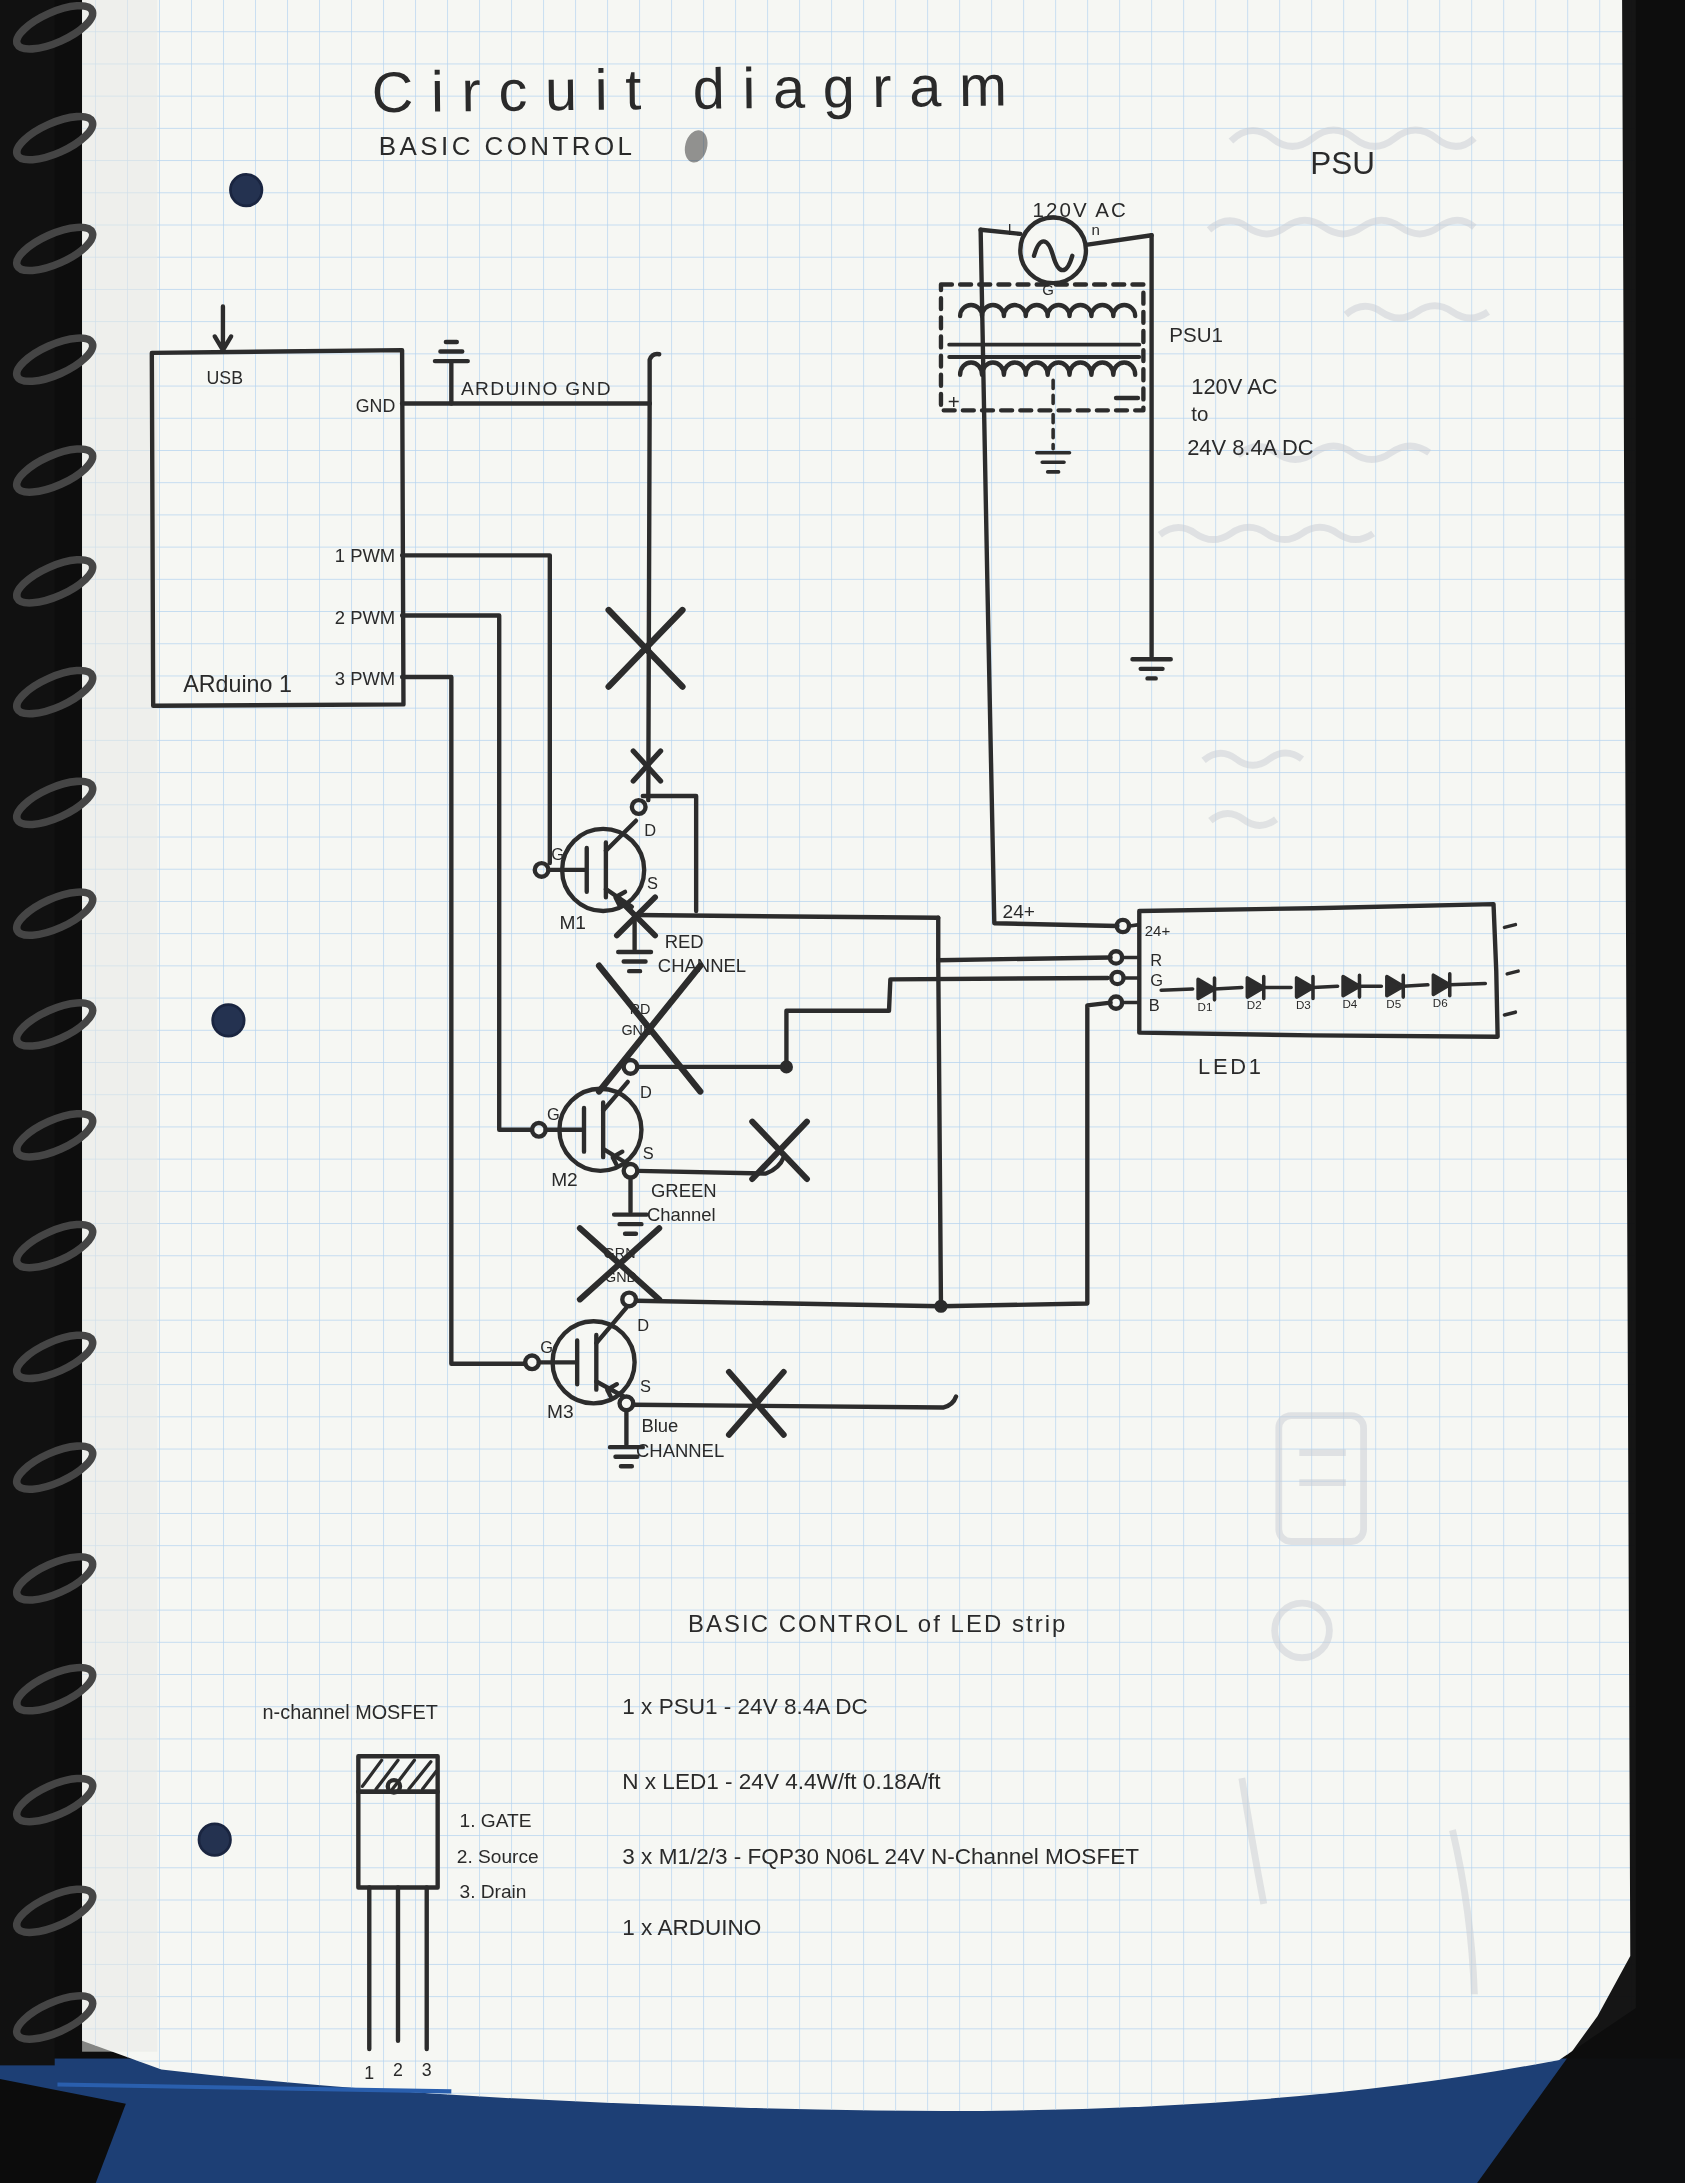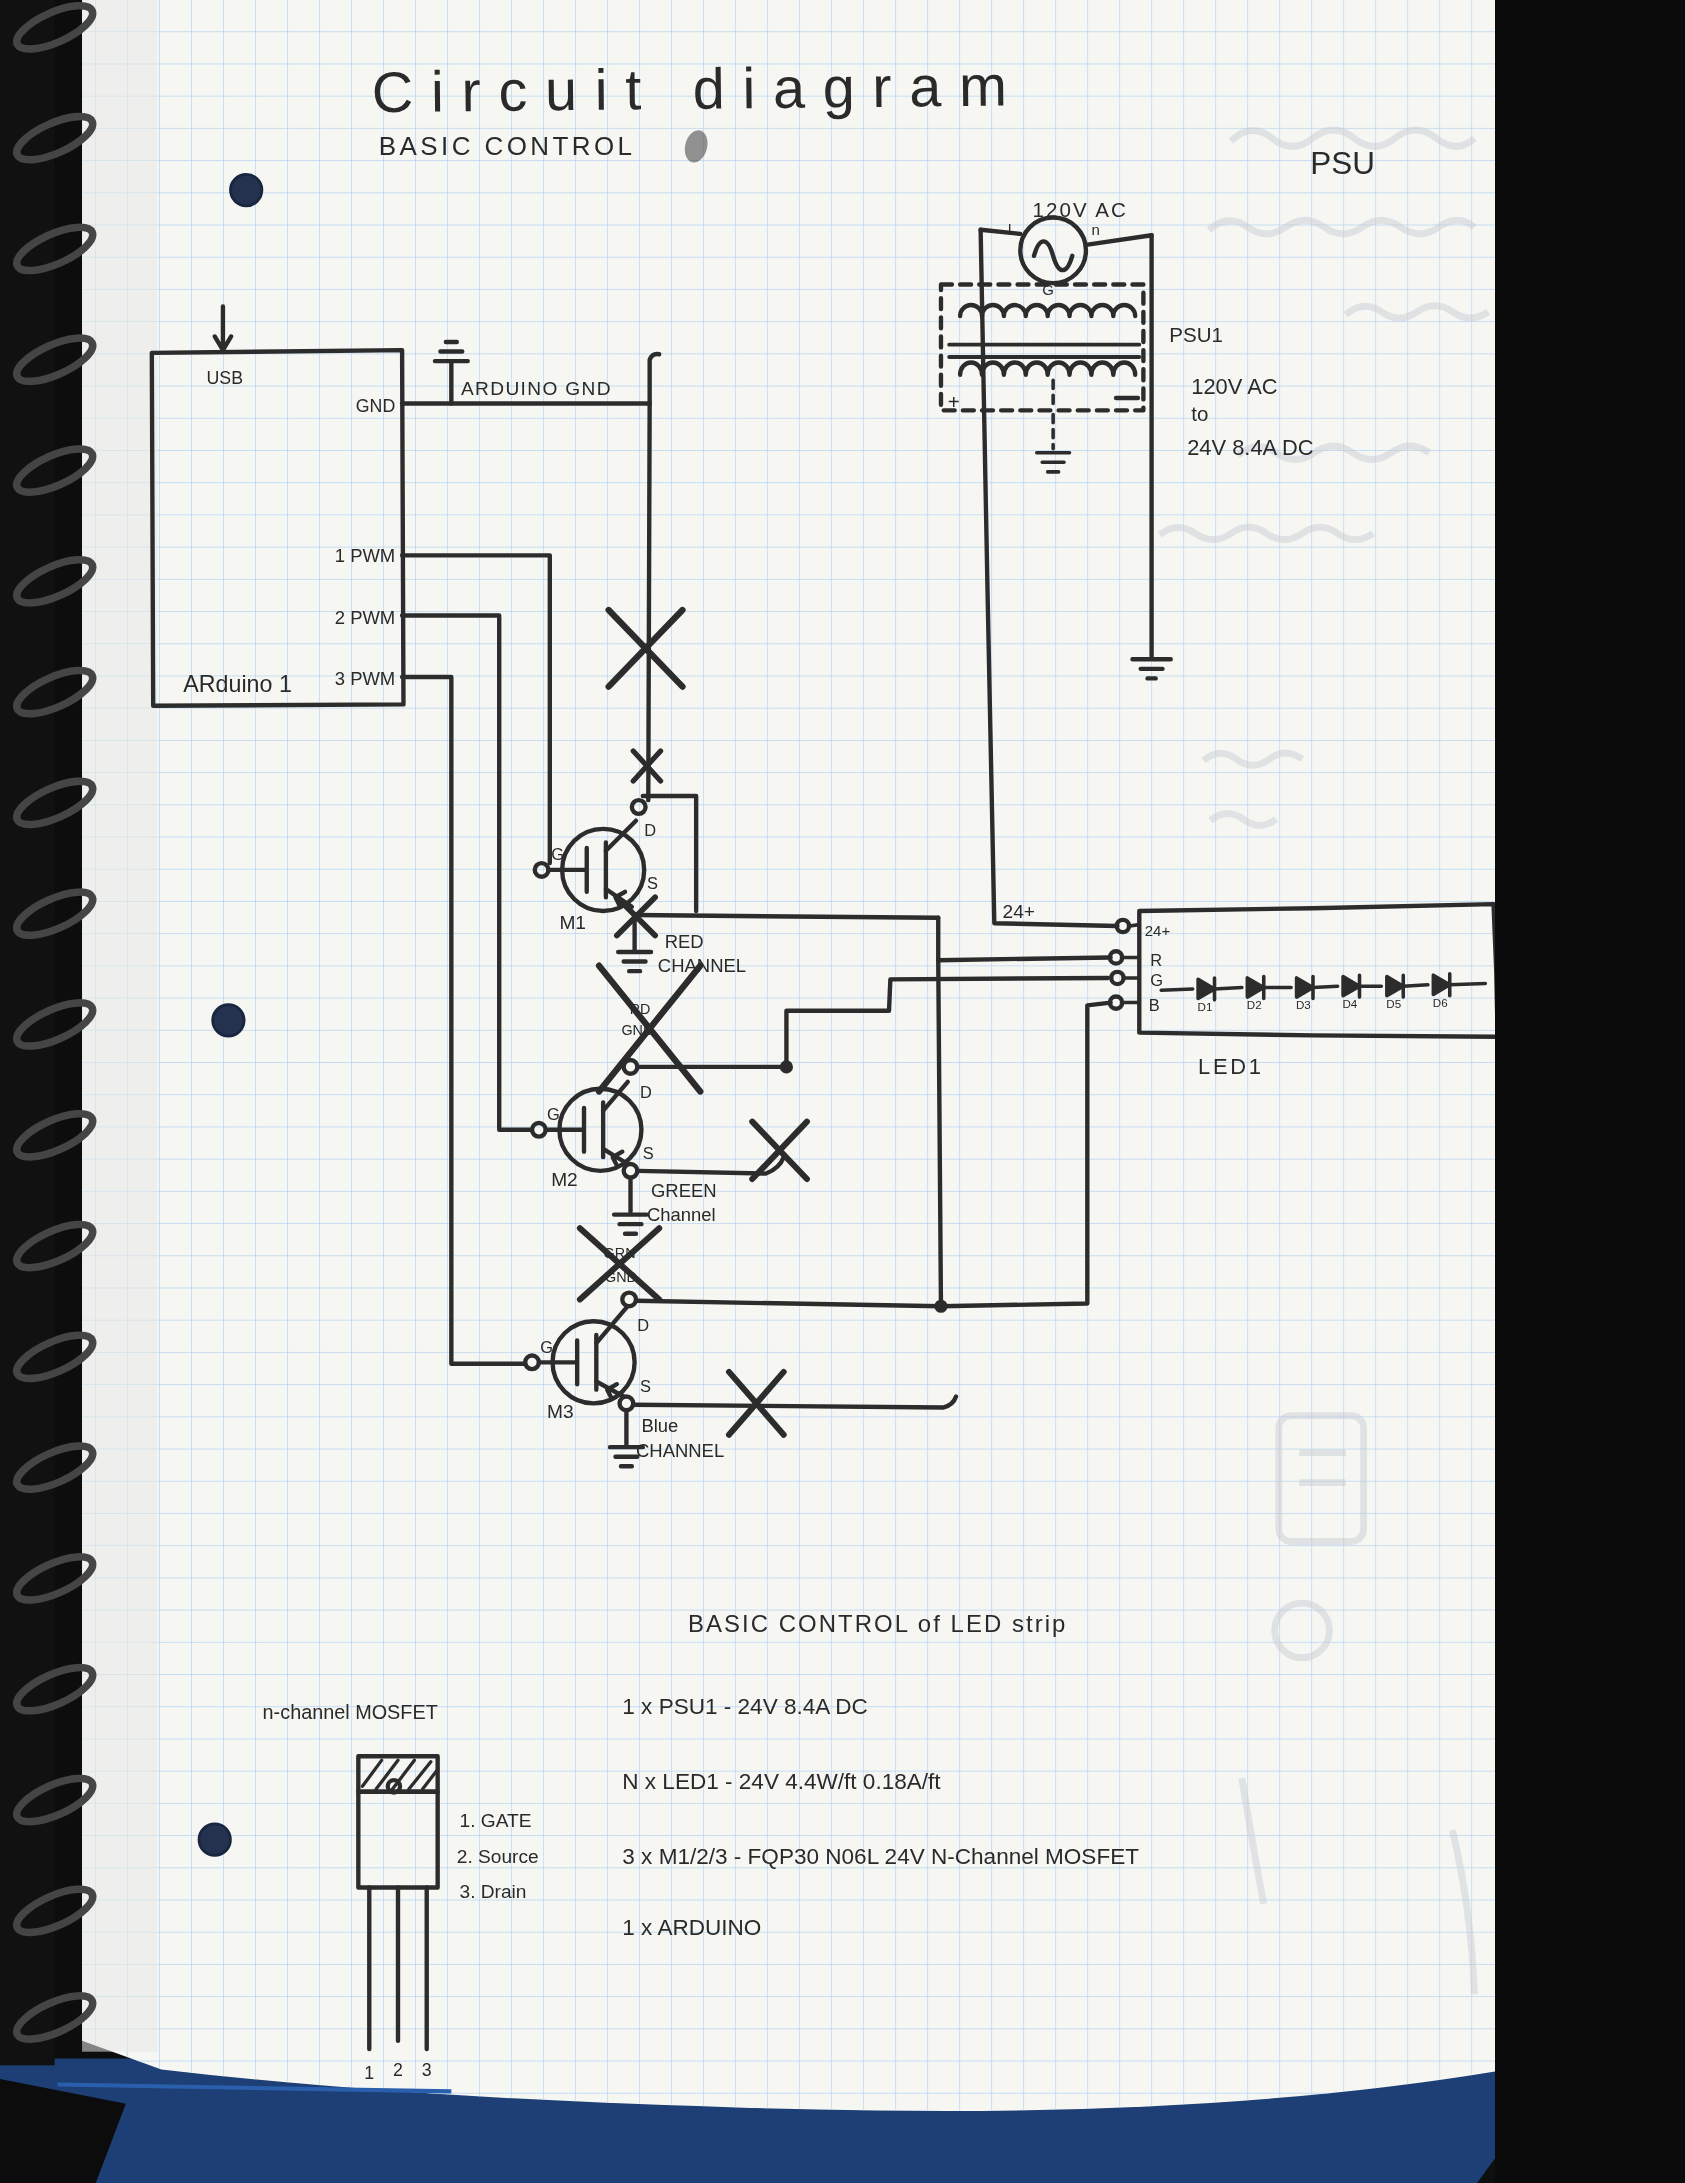--- a/index.html
+++ b/index.html
@@ -1,16 +1,16 @@
 <!DOCTYPE html>
 <html style="font-size:9px"><head>
 <meta charset="utf-8">
 <style>
   html,body{margin:0;padding:0;background:#0b0b0b;}
-  .stage{position:relative;width:1495px;height:2183px;overflow:hidden;background:#86efac;}
+  .stage{position:relative;width:1685px;height:2183px;overflow:hidden;background:#86efac;}
   svg{display:block;}
   text{font-family:"Liberation Sans","DejaVu Sans",sans-serif;fill:#2a2a2a;}
   .hw{font-weight:400;}
   .ink{stroke:#2c2c2c;fill:none;stroke-linecap:round;stroke-linejoin:round;}
 </style>
 </head>
 <body>
 
 <div class="stage">
 <svg width="1685" height="2183" viewBox="0 0 1232 1596" preserveAspectRatio="none">

